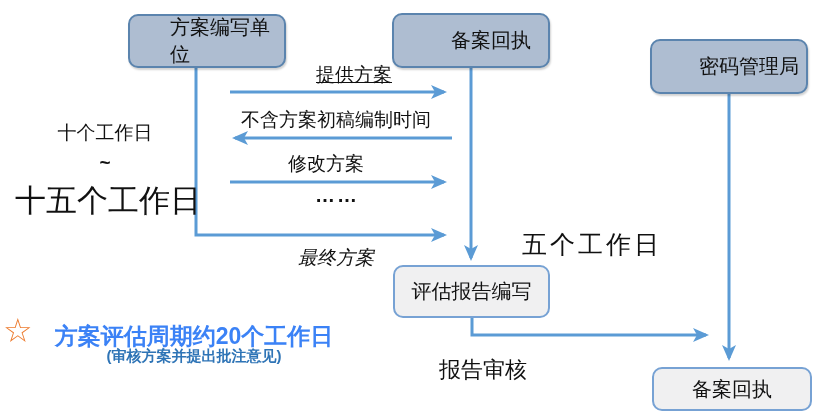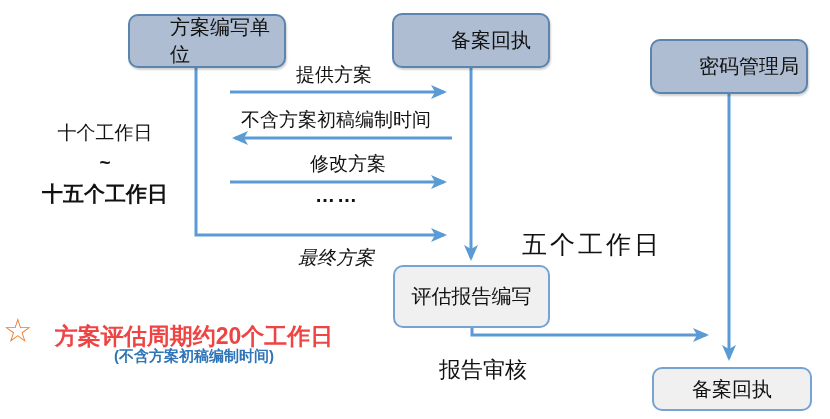--- a/index.html
+++ b/index.html
@@ -15,32 +15,32 @@
     display:flex;align-items:center;justify-content:center;
     font-size:20px;color:#111;box-shadow:1px 2px 2px rgba(0,0,0,0.18);padding-left:40px;
   }
   .node{
     position:absolute;box-sizing:border-box;
     background:#f0f0f1;border:2px solid #77a2d4;border-radius:10px;
     display:flex;align-items:center;justify-content:center;
     font-size:20px;color:#111;
   }
   .lbl{position:absolute;text-align:center;font-size:19px;color:#111;white-space:nowrap;}
-  .lbl-provide{left:234px;top:62px;width:200px;}
+  .lbl-provide{left:254px;top:62px;width:200px;text-decoration:underline;}
   .lbl-review{left:206px;top:107px;width:260px;}
-  .lbl-modify{left:248px;top:151px;width:200px;}
+  .lbl-modify{left:226px;top:151px;width:200px;}
   .lbl-dots{left:257px;top:184px;width:160px;font-weight:bold;font-size:20px;letter-spacing:2px;}
   .lbl-final{left:236px;top:245px;width:200px;font-style:italic;}
   .lbl-five-days{left:502px;top:220px;width:180px;font-size:25px;letter-spacing:3px;margin-top:8px;}
   .lbl-dur1{left:15px;top:120px;width:180px;font-size:19px;}
   .lbl-tilde{left:15px;top:152px;width:180px;font-size:19px;font-weight:bold;}
-  .lbl-dur2{left:15px;top:180px;width:180px;font-size:21px;font-weight:bold;}
+  .lbl-dur2{left:15px;top:180px;width:180px;font-size:31px;}
   .lbl-report-review{left:427px;top:355px;width:112px;font-size:22px;}
   .star{position:absolute;left:3px;top:314px;font-size:33px;line-height:1;color:#ed7d31;}
-  .note-title{left:40px;top:321px;width:308px;font-size:23px;font-weight:bold;color:#ef4444;}
+  .note-title{left:40px;top:321px;width:308px;font-size:23px;font-weight:bold;color:#3b82f6;}
   .note-sub{left:40px;top:347px;width:308px;font-size:15px;font-weight:bold;color:#2e74b6;}
 </style>
 </head>
 <body>
 
 <div class="canvas">
 
   <svg class="lines" width="830" height="419" viewBox="0 0 830 419">
     <defs>
       <marker id="ah" markerUnits="userSpaceOnUse" markerWidth="16" markerHeight="14" refX="13" refY="7" orient="auto">
@@ -70,26 +70,26 @@
   <div class="lbl lbl-review">不含方案初稿编制时间</div>
   <div class="lbl lbl-modify">修改方案</div>
   <div class="lbl lbl-dots">……</div>
   <div class="lbl lbl-final">最终方案</div>
 
   <div class="lbl lbl-dur1">十个工作日</div>
   <div class="lbl lbl-tilde">~</div>
   <div class="lbl lbl-dur2">十五个工作日</div>
   <div class="lbl lbl-five-days">五个工作日</div>
 
-  <div class="node" style="left:393px;top:265px;width:157px;height:63px;">
+  <div class="node" style="left:393px;top:265px;width:157px;height:53px;">
     <span>评估报告编写</span>
   </div>
   <div class="node" style="left:652px;top:367px;width:160px;height:44px;">
     <span>备案回执</span>
   </div>
 
   <div class="lbl lbl-report-review">报告审核</div>
 
   <div class="star">☆</div>
   <div class="lbl note-title">方案评估周期约20个工作日</div>
-  <div class="lbl note-sub">(不含方案初稿编制时间)</div>
+  <div class="lbl note-sub">(审核方案并提出批注意见)</div>
 
 </div>
 
 </body></html>

